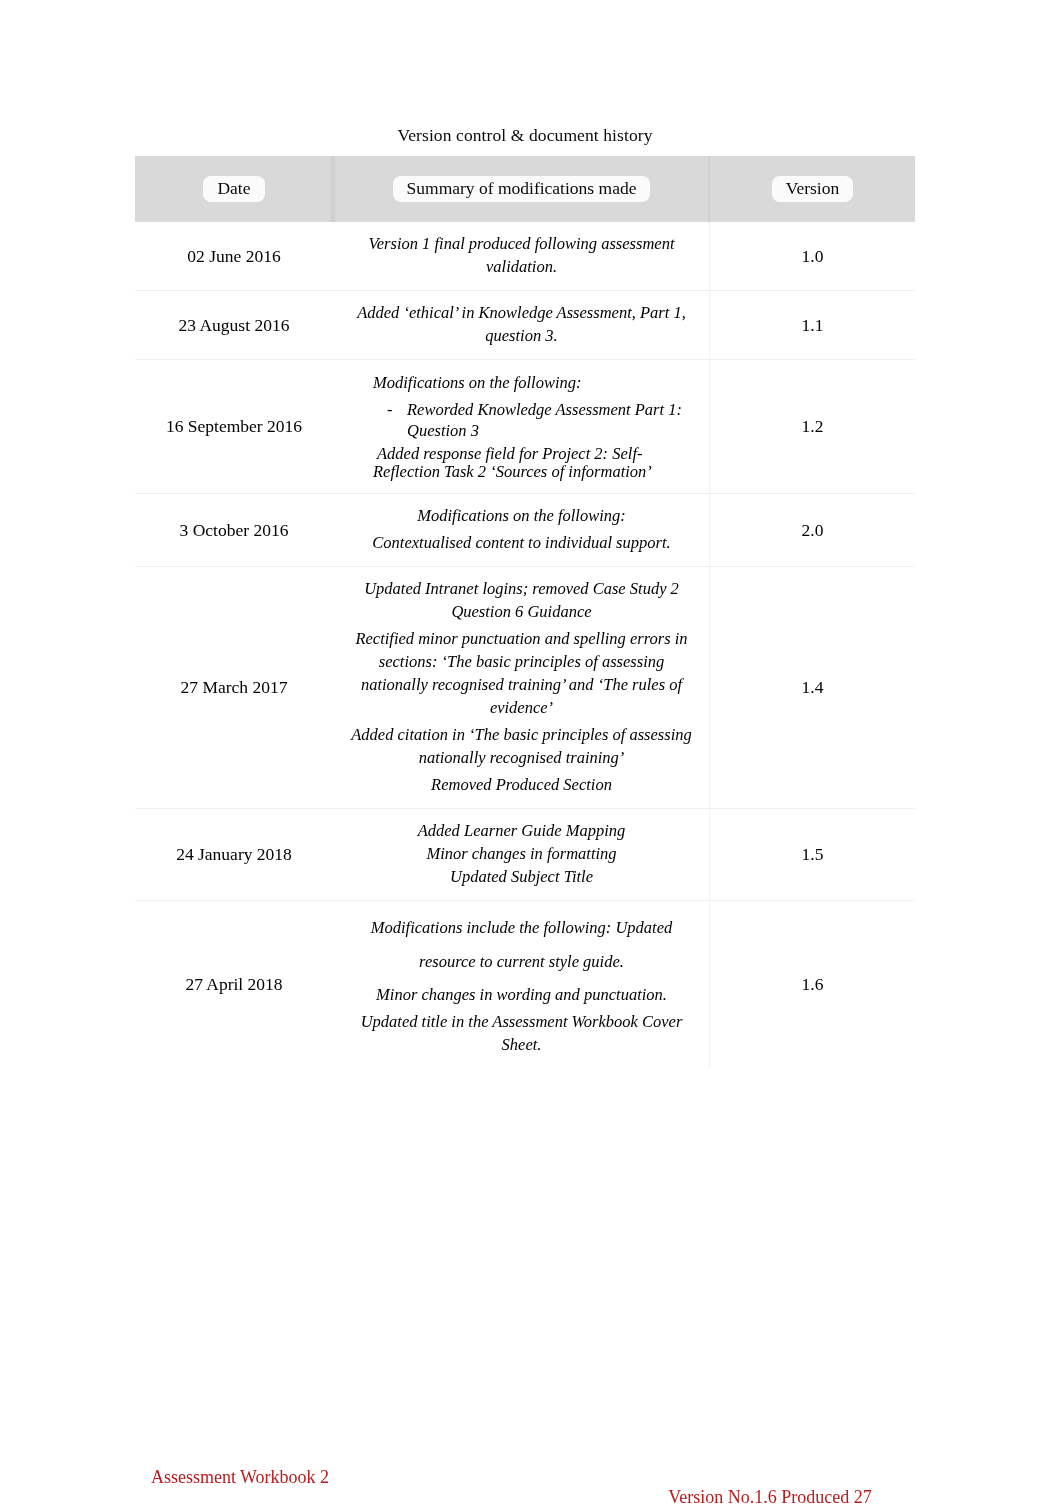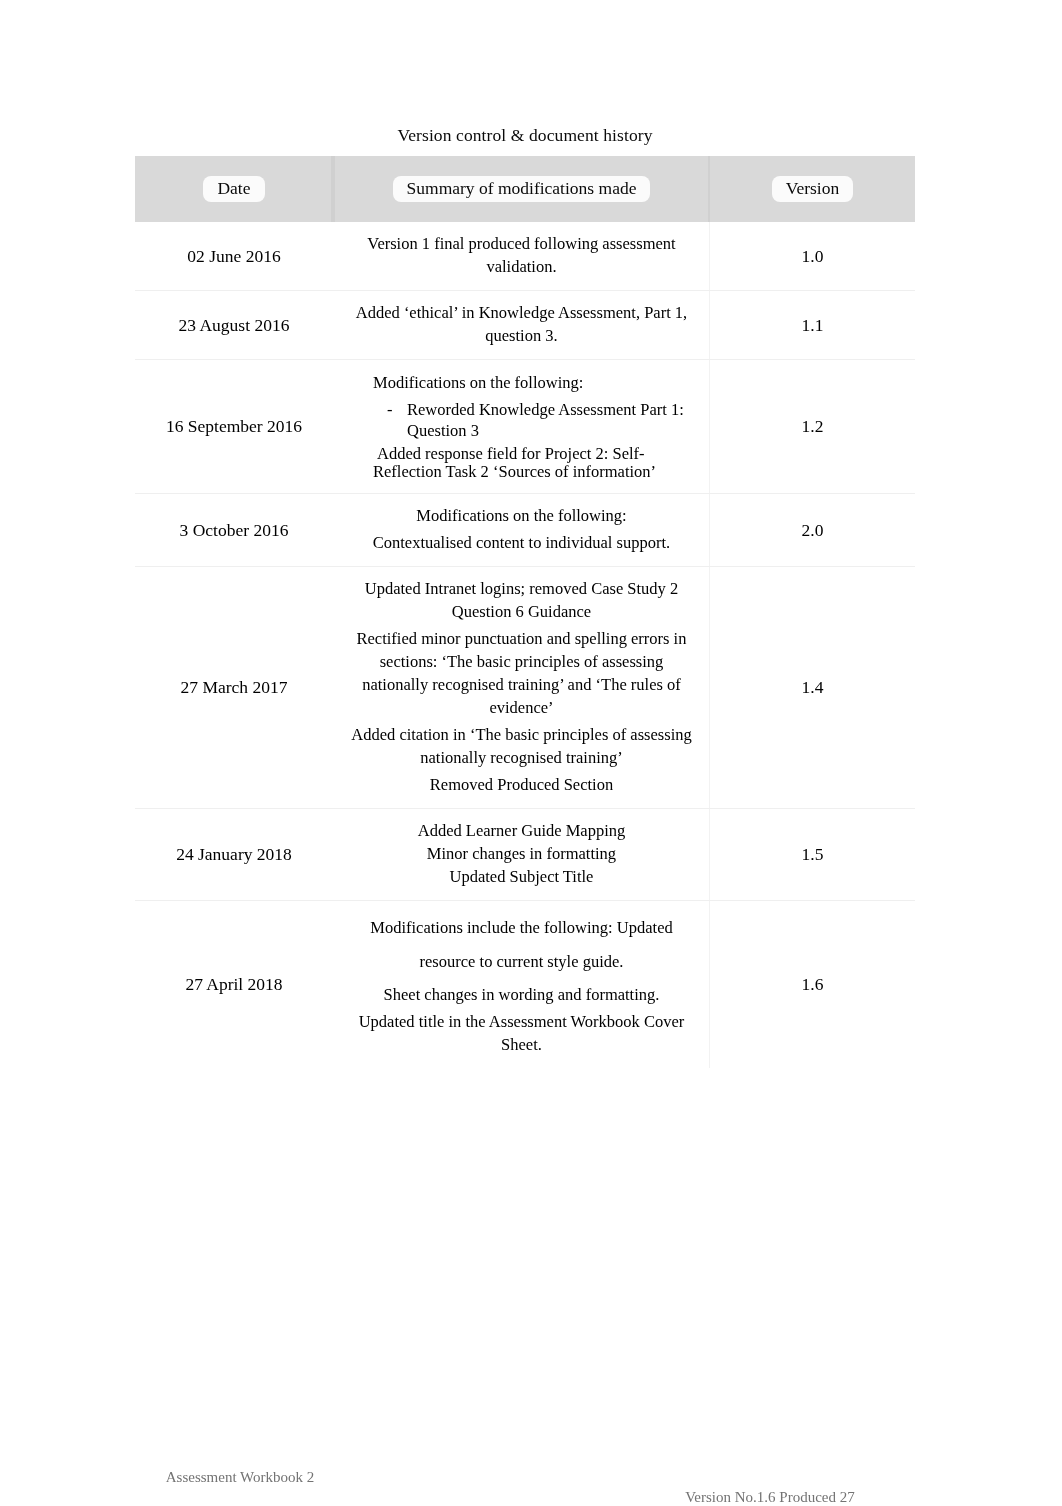--- a/index.html
+++ b/index.html
@@ -53,21 +53,21 @@
     vertical-align: middle;
     padding: 0;
     border: none;
   }
 
   
   .vc-table tbody tr { border-top: 1px solid #efefef; }
   .vc-table tbody tr:first-child { border-top: none; }
 
   .col-sep-l { box-shadow: inset 1px 0 0 #f2f2f2; }
-  .col-sep-r { box-shadow: inset -1px 0 0 #f2f2f2; }
+  .col-sep-r { box-shadow: inset -1px 0 0 #f2f2f2; font-style: italic; }
 
   
   .hdr-row th {
     background: #d9d9d9;
     height: 66px;
     font-weight: normal;
     font-size: 17.5px;
     text-align: center;
     position: relative;
   }
@@ -134,22 +134,22 @@
     line-height: 18px;
   }
 
   
   .footer {
     position: absolute;
     left: 0;
     top: 1460px;
     width: 1062px;
     height: 46px;
-    color: #737373;
-    font-size: 15px;
+    color: #b91c1c;
+    font-size: 18px;
     line-height: 19px;
   }
   .footer-left {
     position: absolute;
     left: 150px;
     top: 8px;
     width: 180px;
     text-align: center;
   }
   .footer-right {
@@ -242,21 +242,21 @@
         <td class="cell-summary col-sep-l col-sep-r">
           <p class="c" style="padding:0 54px;">Added Learner Guide Mapping Minor changes in formatting Updated Subject Title</p>
         </td>
         <td class="cell-version">1.5</td>
       </tr>
 
       <tr>
         <td class="cell-date">27 April 2018</td>
         <td class="cell-summary col-sep-l col-sep-r">
           <p class="c airy loose" style="padding:0 18px;">Modifications include the following: Updated resource to current style guide.</p>
-          <p class="c loose">Sheet changes in wording and formatting.</p>
+          <p class="c loose">Minor changes in wording and punctuation.</p>
           <p class="c">Updated title in the Assessment Workbook Cover Sheet.</p>
         </td>
         <td class="cell-version">1.6</td>
       </tr>
 
     </tbody>
   </table>
 
   <div class="footer">
     <div class="footer-left">Assessment Workbook 2</div>

